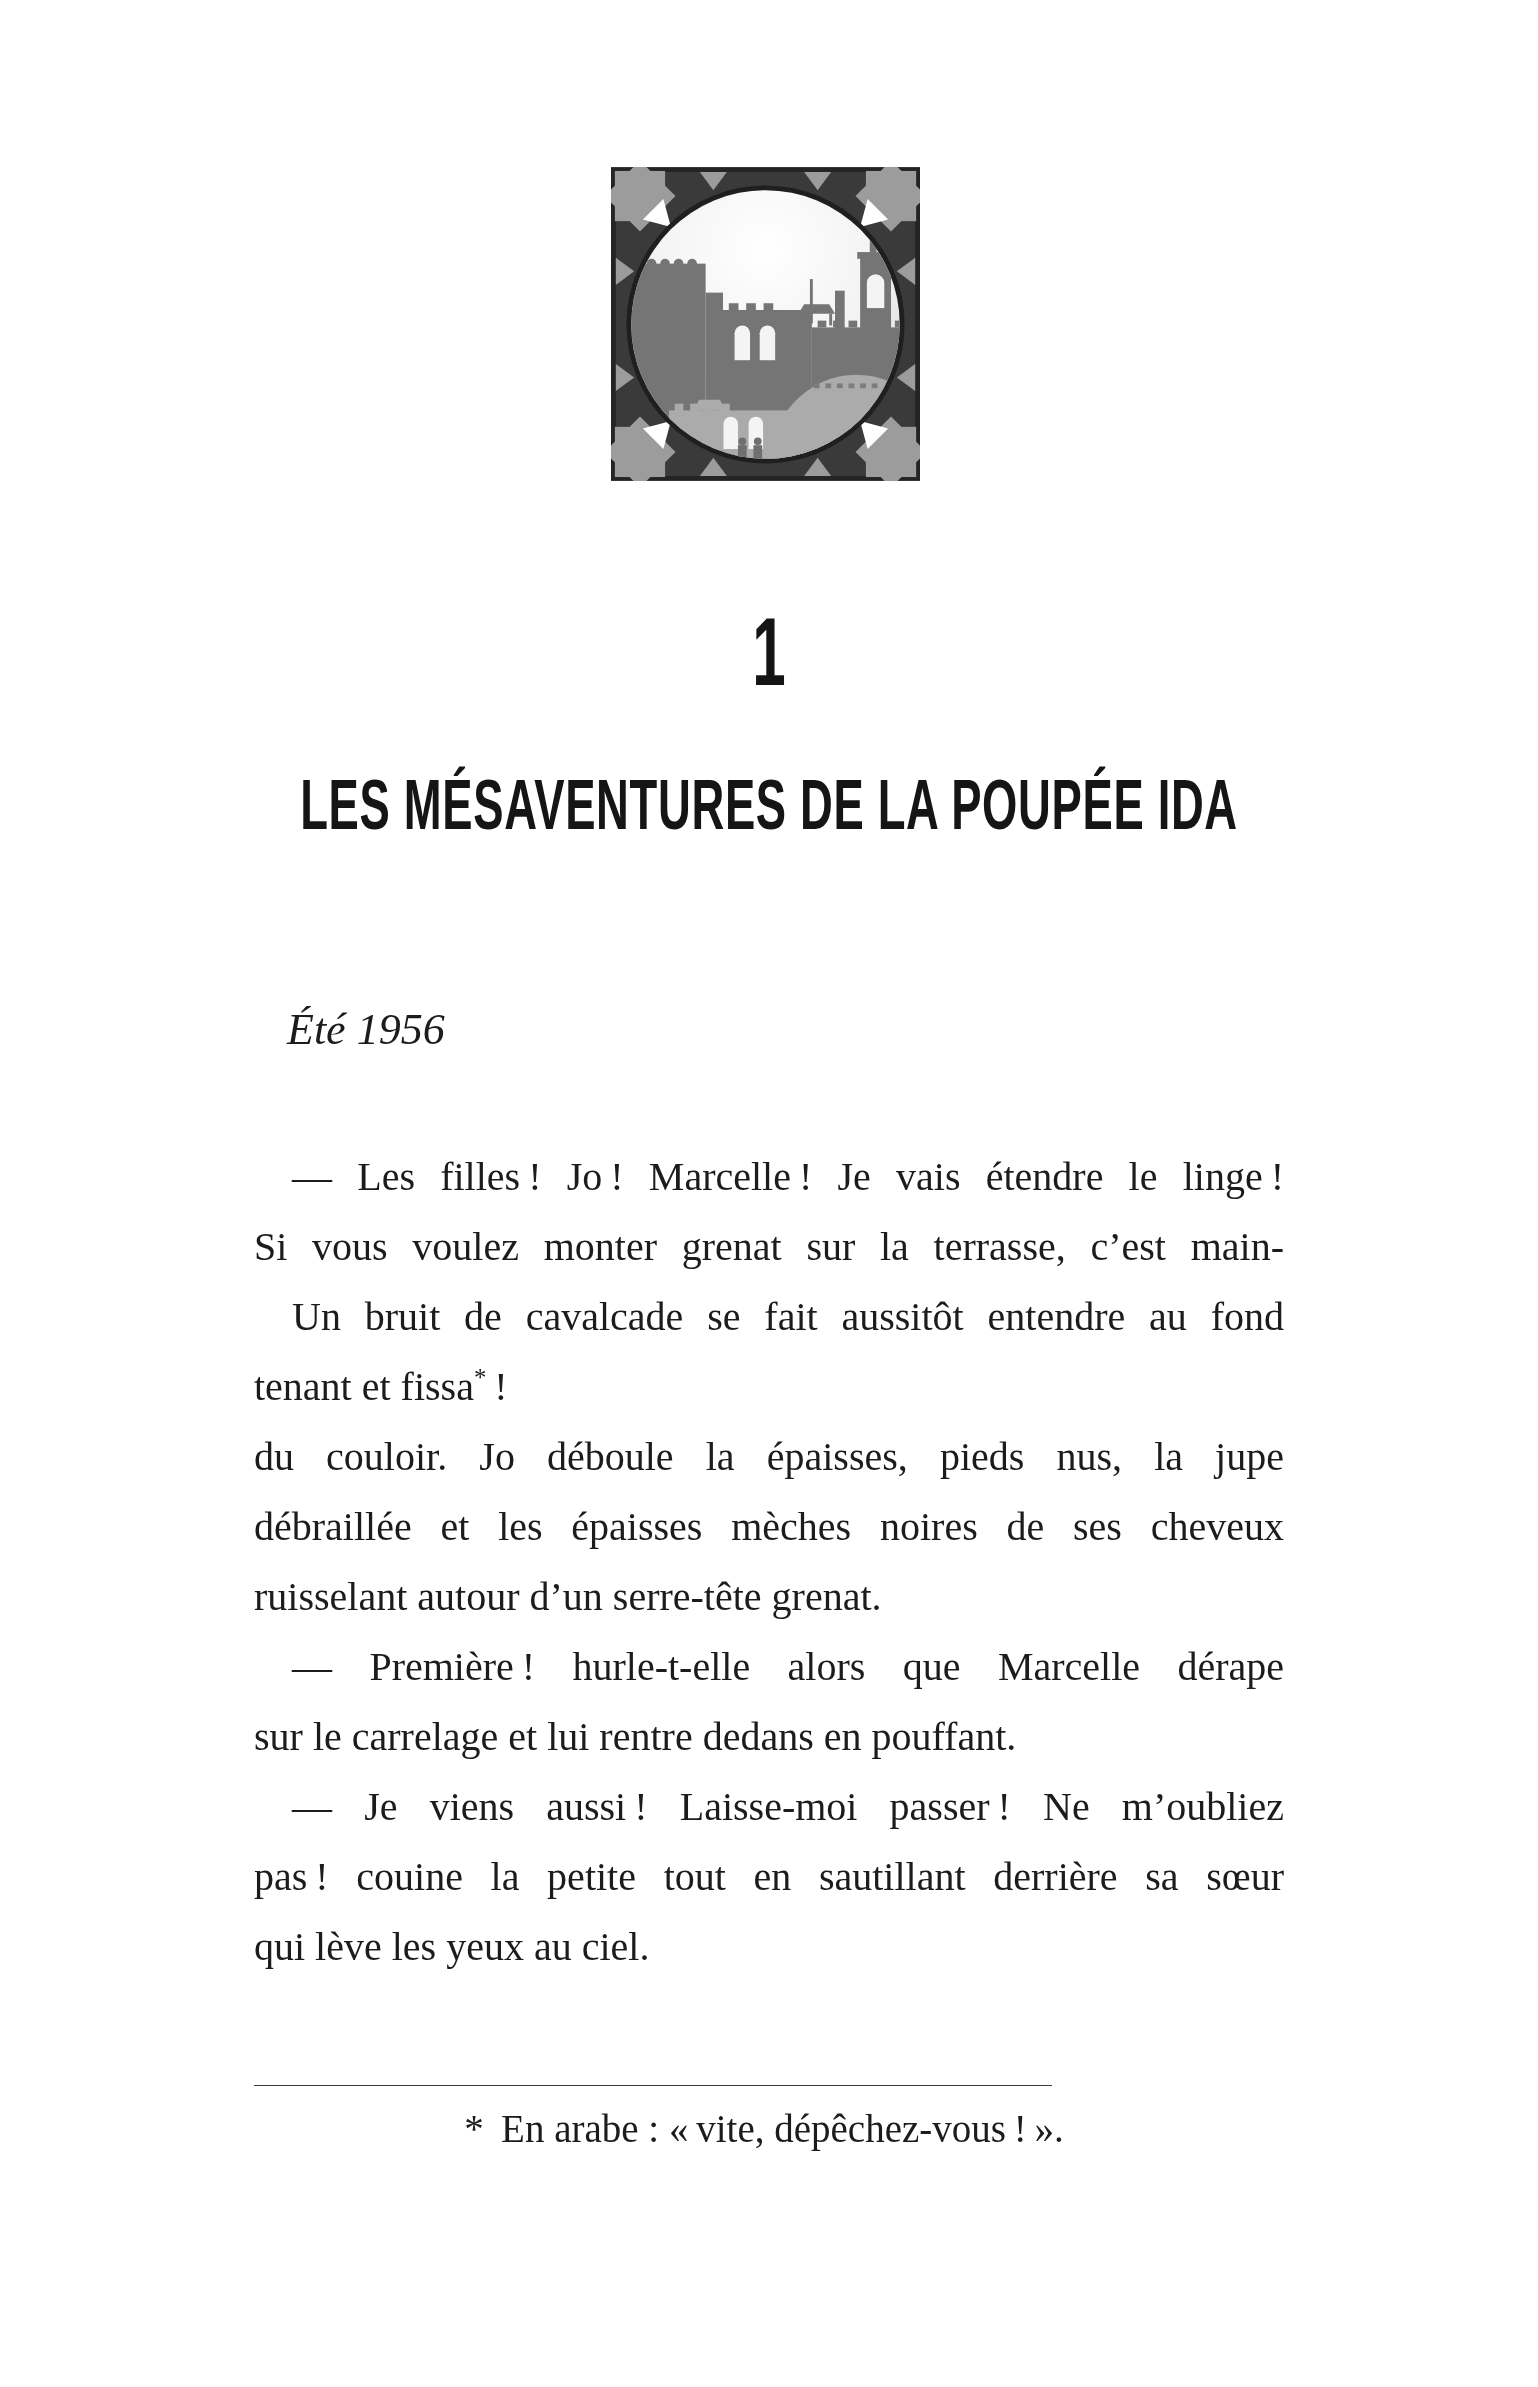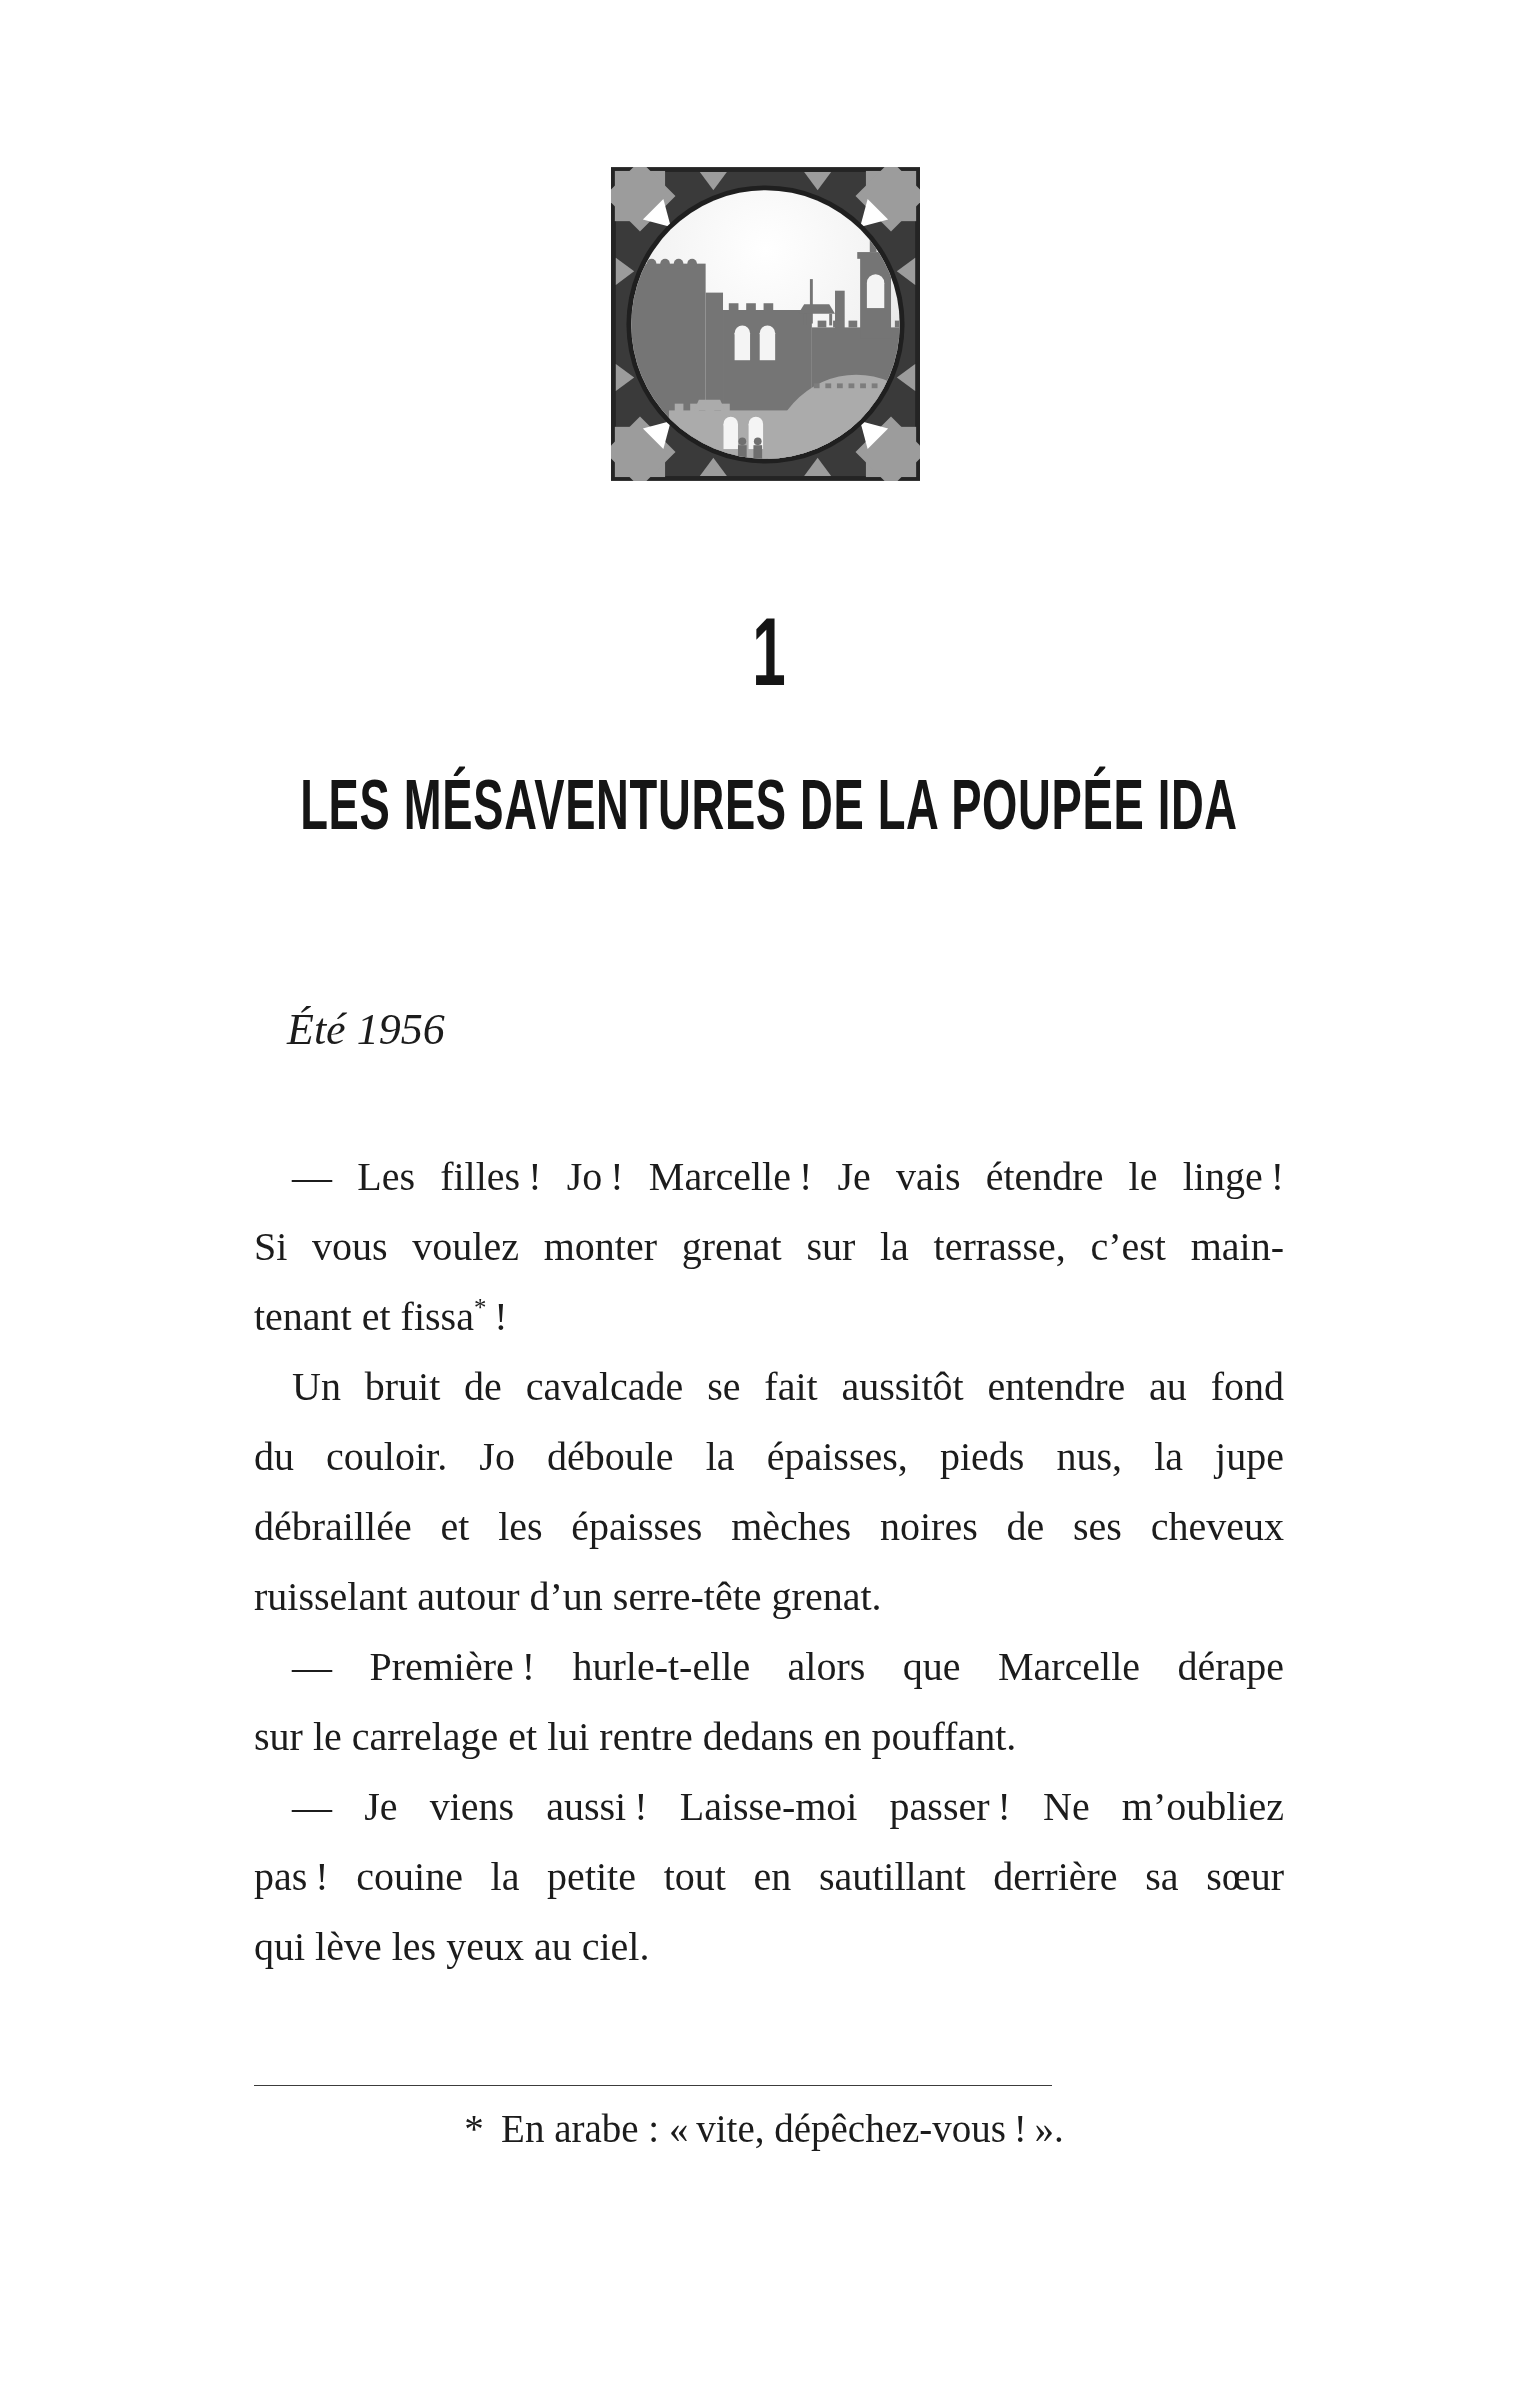--- a/index.html
+++ b/index.html
@@ -176,22 +176,22 @@
   </svg>
 
   <div class="chapter-number">1</div>
   <h1 class="chapter-title">LES MÉSAVENTURES DE LA POUPÉE IDA</h1>
 
   <div class="date-line">Été 1956</div>
 
   <div class="body-text">
     <p class="line indent">— Les filles ! Jo ! Marcelle ! Je vais étendre le linge !</p>
     <p class="line">Si vous voulez monter grenat sur la terrasse, c’est main-</p>
+    <p class="line indent">Un bruit de cavalcade se fait aussitôt entendre au fond</p>
     <p class="line last"><span>tenant et fissa</span><sup class="fn-ref">*</sup><span> !</span></p>
-    <p class="line indent">Un bruit de cavalcade se fait aussitôt entendre au fond</p>
     <p class="line">du couloir. Jo déboule la épaisses, pieds nus, la jupe</p>
     <p class="line">débraillée et les épaisses mèches noires de ses cheveux</p>
     <p class="line last">ruisselant autour d’un serre-tête grenat.</p>
     <p class="line indent">— Première ! hurle-t-elle alors que Marcelle dérape</p>
     <p class="line last">sur le carrelage et lui rentre dedans en pouffant.</p>
     <p class="line indent">— Je viens aussi ! Laisse-moi passer ! Ne m’oubliez</p>
     <p class="line">pas ! couine la petite tout en sautillant derrière sa sœur</p>
     <p class="line last">qui lève les yeux au ciel.</p>
   </div>
 

